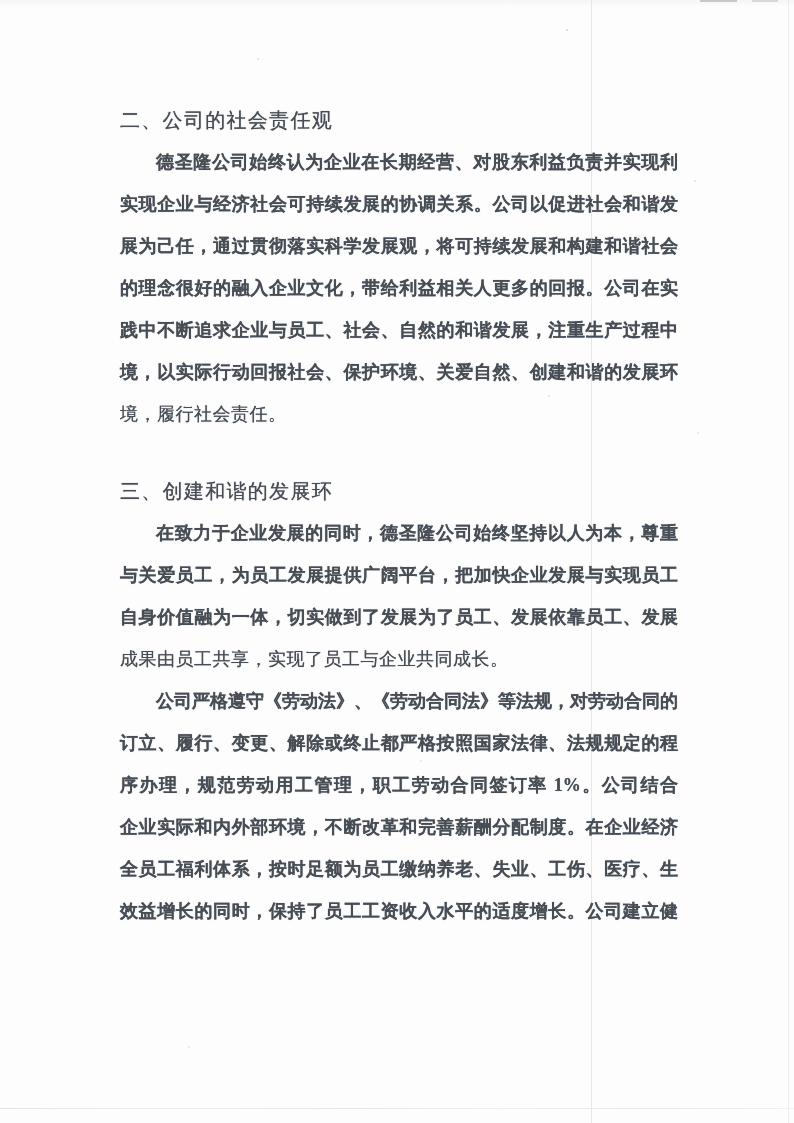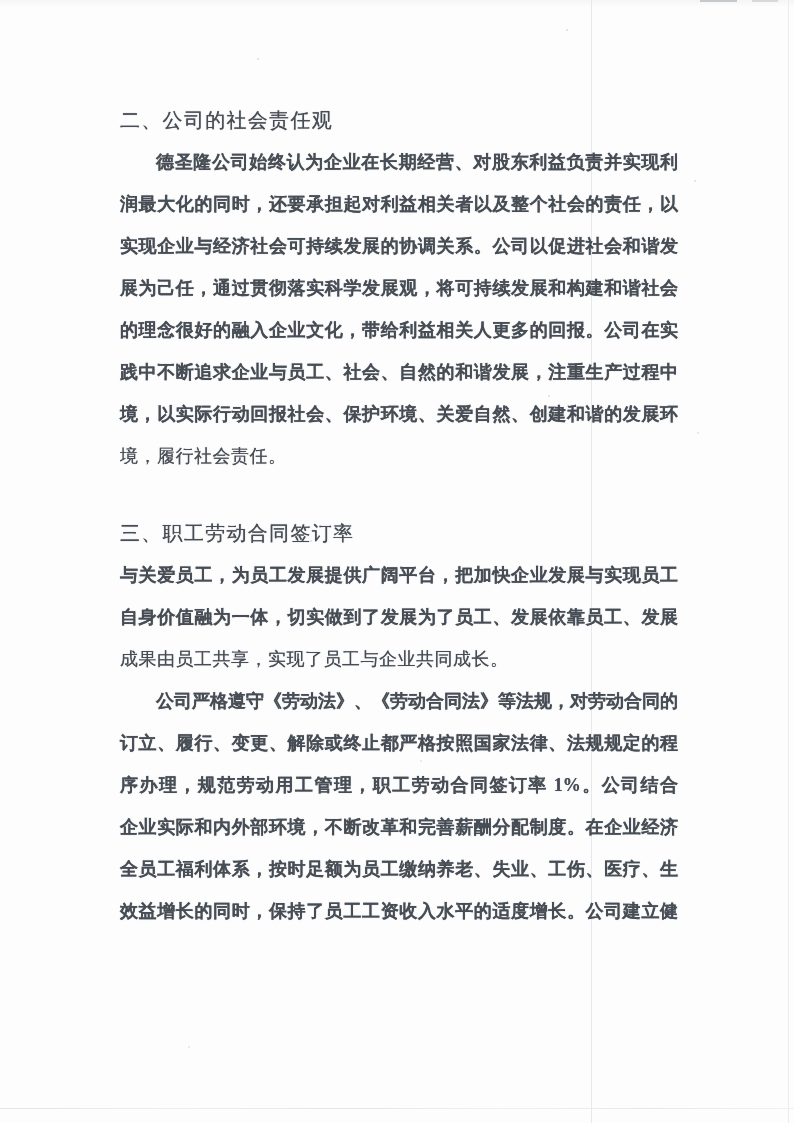--- a/index.html
+++ b/index.html
@@ -95,32 +95,32 @@
   <div class="scan-top-mark-1"></div>
   <div class="scan-top-mark-2"></div>
   <div class="speckles"></div>
 
   <div class="doc">
 
     <div class="heading">二、公司的社会责任观</div>
 
     <div>
       <div class="ln fl ind">德圣隆公司始终认为企业在长期经营、对股东利益负责并实现利</div>
-      <div class="ln fl">润最大化的同时，还要承担起对利益相关者以及整个社会的责任，以</div>
       <div class="ln fl">实现企业与经济社会可持续发展的协调关系。公司以促进社会和谐发</div>
       <div class="ln fl">展为己任，通过贯彻落实科学发展观，将可持续发展和构建和谐社会</div>
       <div class="ln fl">的理念很好的融入企业文化，带给利益相关人更多的回报。公司在实</div>
       <div class="ln fl">践中不断追求企业与员工、社会、自然的和谐发展，注重生产过程中</div>
       <div class="ln fl">境，以实际行动回报社会、保护环境、关爱自然、创建和谐的发展环</div>
       <div class="ln">境，履行社会责任。</div>
     </div>
 
-    <div class="heading second">三、职工劳动合同签订率</div>
+    <div class="heading second">三、创建和谐的发展环</div>
 
     <div>
+      <div class="ln fl ind">在致力于企业发展的同时，德圣隆公司始终坚持以人为本，尊重</div>
       <div class="ln fl">与关爱员工，为员工发展提供广阔平台，把加快企业发展与实现员工</div>
       <div class="ln fl">自身价值融为一体，切实做到了发展为了员工、发展依靠员工、发展</div>
       <div class="ln">成果由员工共享，实现了员工与企业共同成长。</div>
     </div>
 
     <div>
       <div class="ln fl ind">公司严格遵守《劳动法》、《劳动合同法》等法规，对劳动合同的</div>
       <div class="ln fl">订立、履行、变更、解除或终止都严格按照国家法律、法规规定的程</div>
       <div class="ln fl">序办理，规范劳动用工管理，职工劳动合同签订率 1%。公司结合</div>
       <div class="ln fl">企业实际和内外部环境，不断改革和完善薪酬分配制度。在企业经济</div>

